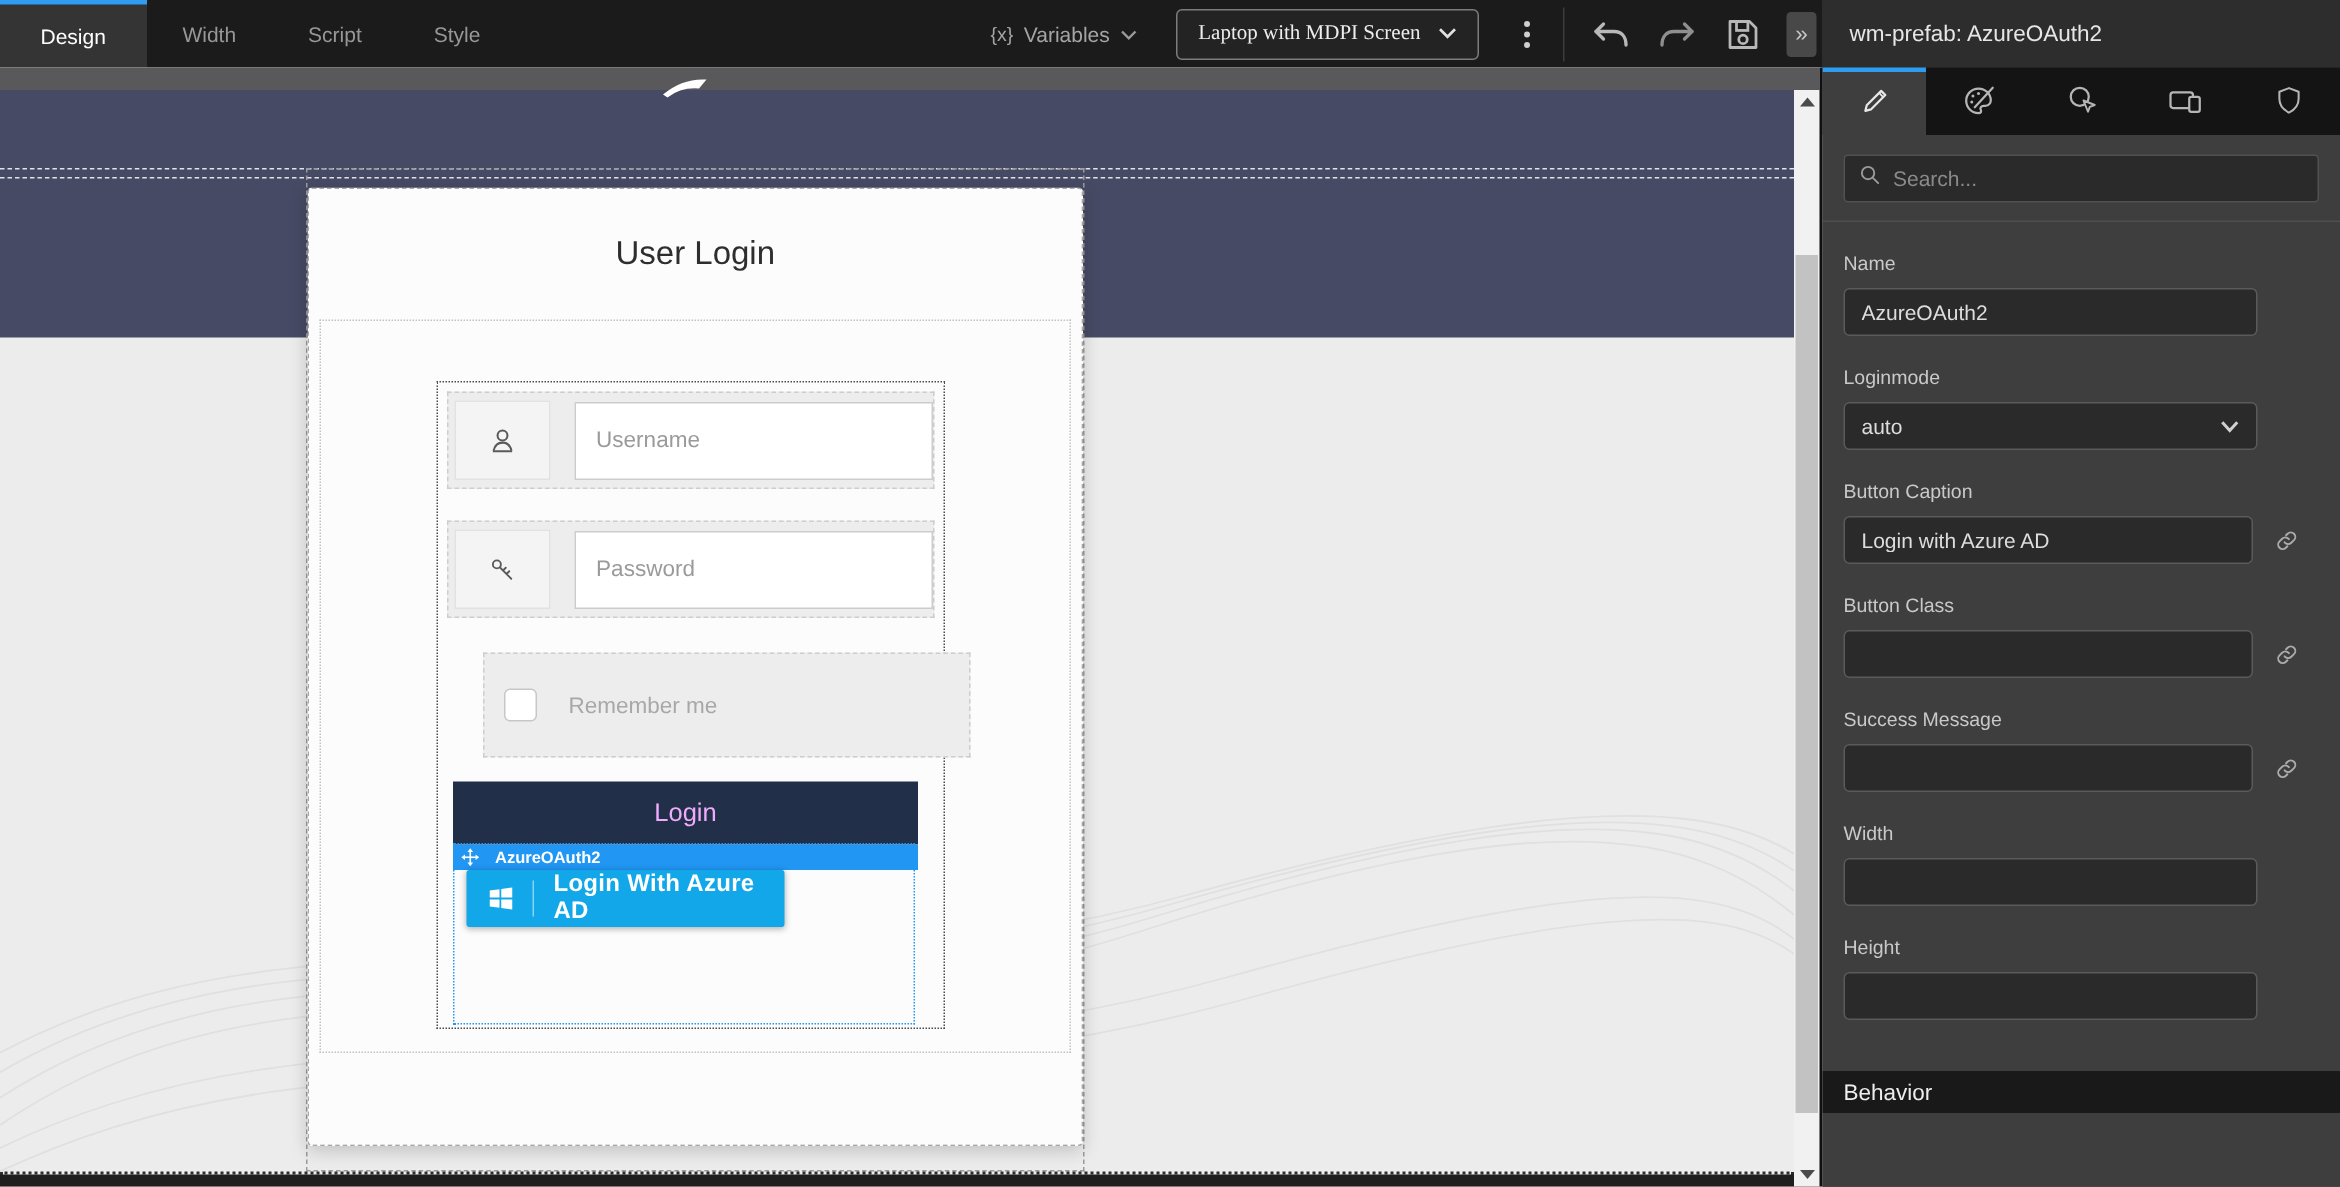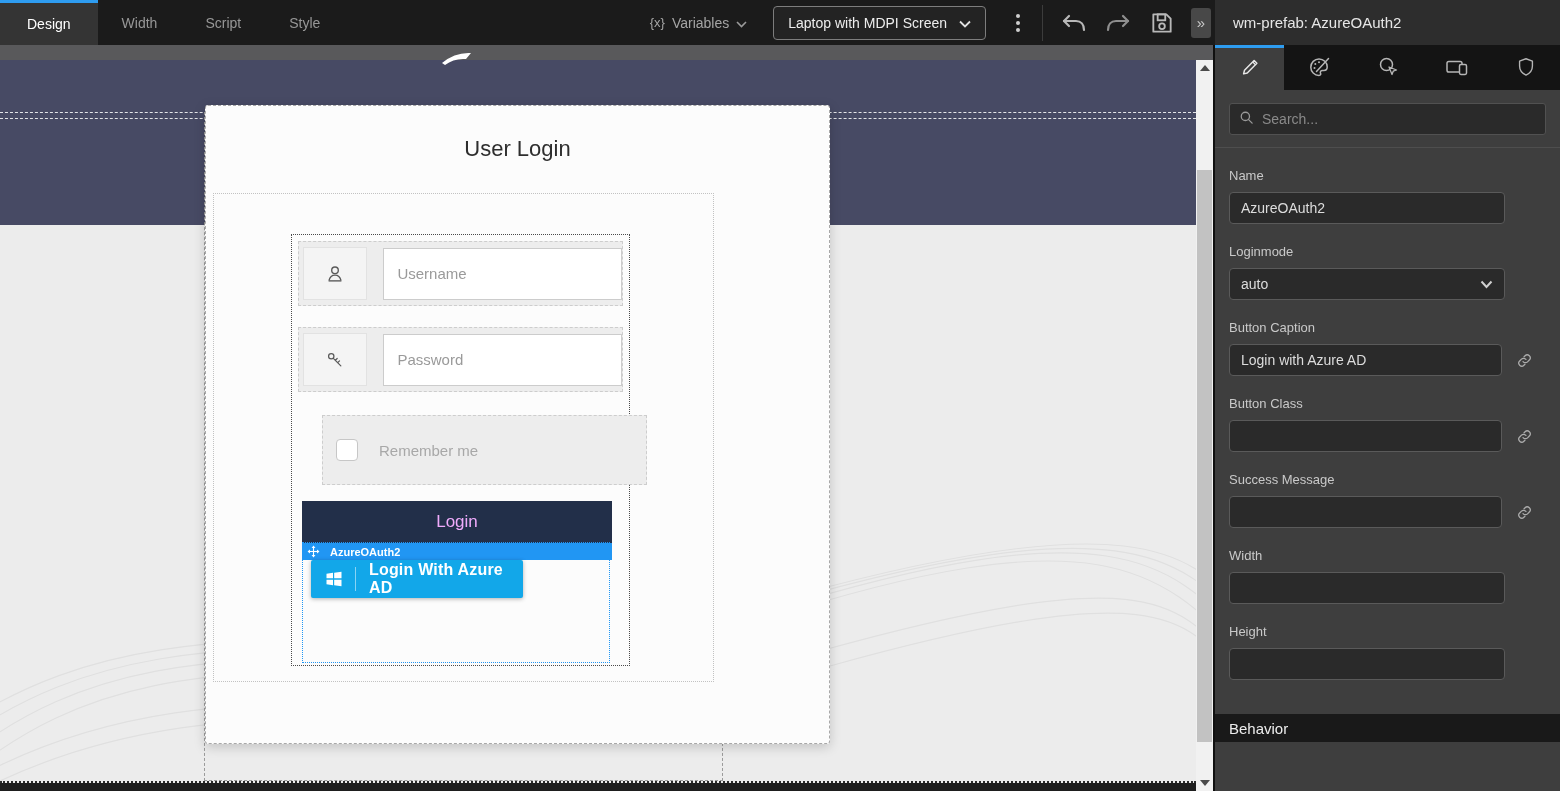--- a/index.html
+++ b/index.html
@@ -10,21 +10,21 @@
   .topbar { position:absolute; left:0; top:0; width:1215px; height:45px; background:#1b1b1b;
     display:flex; align-items:stretch; }
   .tb-tab { display:flex; align-items:center; padding:0 24px; font-size:14px; color:#979797; cursor:pointer; }
   .tb-tab.active { background:#343434; color:#ffffff; border-top:3px solid #2e9cf0; padding:0 27px; }
   .tb-right { margin-left:auto; display:flex; align-items:center; margin-right:4px; }
   .vars-group { display:flex; align-items:center; color:#a5a5a5; cursor:pointer; }
   .vars-x { font-size:13px; margin-right:7px; }
   .vars-label { font-size:14px; }
   .chev { margin-left:7px; }
   .device-select { margin-left:26px; height:34px; border:1px solid #7d7d7d; border-radius:4px;
-    display:flex; align-items:center; padding:0 14px; color:#ededed; font-size:14px; cursor:pointer; background:#232323; }
+    display:flex; align-items:center; padding:0 14px; color:#ededed; font-size:14px; cursor:pointer; background:#232323;font-family:Liberation Serif, serif; }
   .device-select .chev { margin-left:12px; }
   .kebab { margin-left:24px; display:flex; flex-direction:column; gap:3px; padding:6px; cursor:pointer; }
   .kebab i { width:4px; height:4px; border-radius:50%; background:#cfcfcf; }
   .tb-sep { width:1px; height:36px; background:#3c3c3c; margin-left:16px; }
   .tb-icon { margin-left:18px; display:flex; align-items:center; cursor:pointer; }
   .collapse-btn { margin-left:16px; width:20px; height:30px; background:#484848; border-radius:3px;
     color:#c9c9c9; font-size:15px; display:flex; align-items:center; justify-content:center; cursor:pointer; }
 
   
   .canvas { position:absolute; left:0; top:45px; width:1215px; height:746px; background:#ececec; overflow:hidden; }
@@ -42,21 +42,21 @@
 
   
   .v-scrollbar { position:absolute; left:1196px; top:15px; width:17px; height:731px; background:#f1f1f1; }
   .sb-btn { position:absolute; left:0; width:17px; height:16px; display:flex; align-items:center; justify-content:center; cursor:pointer; }
   .sb-up { top:0; } .sb-down { bottom:0; }
   .tri-up { width:0; height:0; border-left:5px solid transparent; border-right:5px solid transparent; border-bottom:6px solid #4a4a4a; }
   .tri-down { width:0; height:0; border-left:5px solid transparent; border-right:5px solid transparent; border-top:6px solid #4a4a4a; }
   .sb-thumb { position:absolute; left:1px; top:110px; width:15px; height:572px; background:#c2c2c2; cursor:pointer; }
 
   
-  .login-card { position:absolute; left:205px; top:60px; width:625px; height:639px; background:#fcfcfc;
+  .login-card { position:absolute; left:205px; top:80px; width:517px; height:639px; background:#fcfcfc;
     border:1px dashed #a8a8a8; border-radius:3px; box-shadow:0 3px 12px rgba(0,0,0,.18); }
   .card-title { position:absolute; left:0; top:30px; width:100%; text-align:center;
     font-size:22px; color:#2e2e2e; }
   .card-inner { position:absolute; left:7px; top:87px; width:501px; height:489px; border:1px dotted #c2c2c2; }
   .form-box { position:absolute; left:85px; top:128px; width:339px; height:432px; border:1px dotted #4a4a4a; }
 
   .fld-row { position:absolute; left:6px; width:325px; height:65px; background:#ededed;
     border:1px dashed #cdcdcd; display:flex; align-items:center;gap:14px; }
   .row-user { top:6px; } .row-pass { top:92px; }
   .icon-box { width:66px; height:53px; margin-left:4px; background:#f4f4f4; border:1px solid #e2e2e2;

